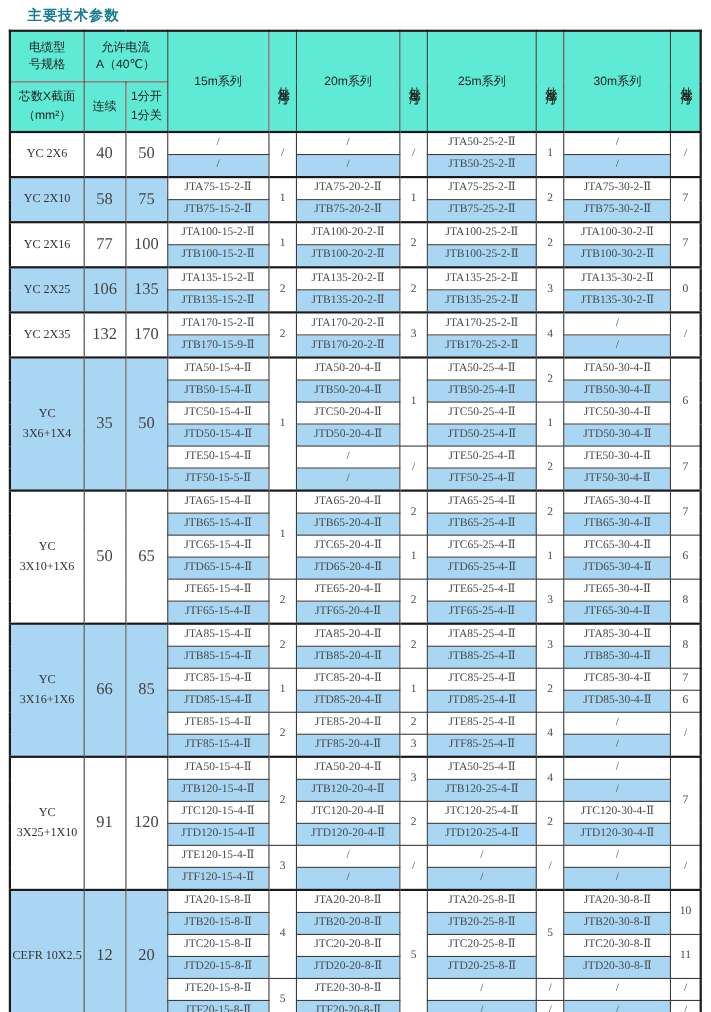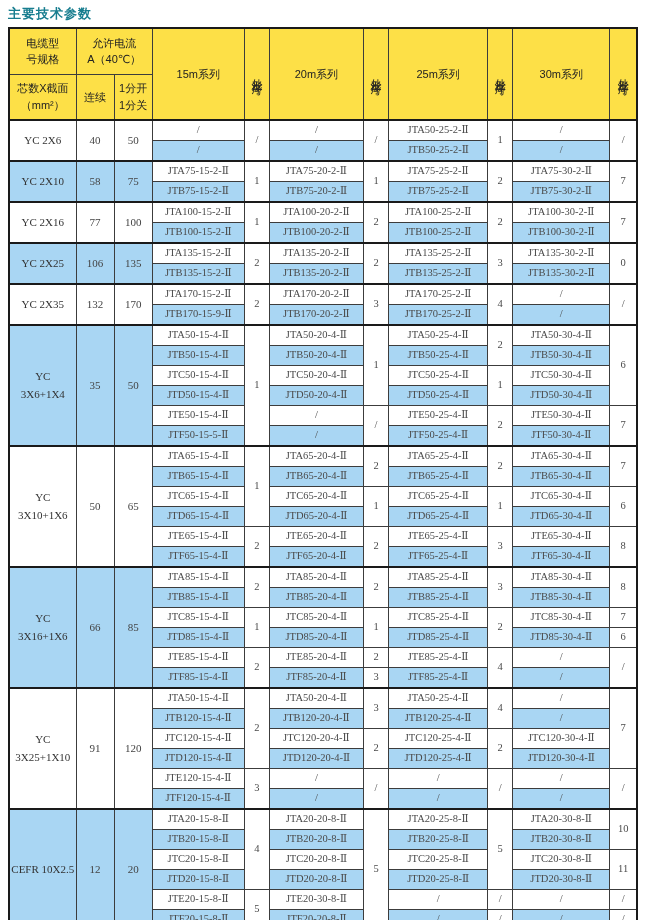--- a/index.html
+++ b/index.html
@@ -2,37 +2,37 @@
 <html><head>
 <meta charset="utf-8">
 <style>
   html,body{margin:0;padding:0;background:#fff;}
   body{width:646px;height:920px;overflow:hidden;}
   .page{padding:3px 0 0 8px;}
   .title{
     color:#177d8f;
     font:bold 13px "Liberation Sans","DejaVu Sans",sans-serif;
     letter-spacing:1px;
-    margin:2px 0 4px 0;
+    margin:2px 0 4px 17px;
   }
   table{
     border-collapse:collapse;
     table-layout:fixed;
     width:630px;
     border:2px solid #1a1a1a;
   }
   th,td{
     border:1px solid #3c3c3c;
     padding:0 1px;
     text-align:center;
     vertical-align:middle;
     overflow:hidden;
   }
   thead th{
-    background:#fde047;
+    background:#5eead4;
     font:11px "Liberation Sans","DejaVu Sans",sans-serif;
     font-weight:normal;
     color:#222;
     white-space:pre-line;
     line-height:1.5;
   }
   thead tr.h1{height:46px;}
   thead tr.h2{height:46px;}
   thead{border-bottom:2px solid #1a1a1a;}
   .vtext{
@@ -48,21 +48,21 @@
     height:19px;
     line-height:1;
   }
   tbody td.model{
     font-size:11px;
     color:#333;
     white-space:pre-line;
     line-height:1.6;
     margin-left:36px;
   }
-  tbody td.num{font-size:11px;color:#444;}
+  tbody td.num{font-size:15px;color:#444;}
   .blue{background:#a9d6f3;}
   tr.grp-top td{border-top:2px solid #1a1a1a;}
 </style>
 </head>
 <body>
 
 <div class="page">
   <div class="title">主要技术参数</div>
 
   <table>

